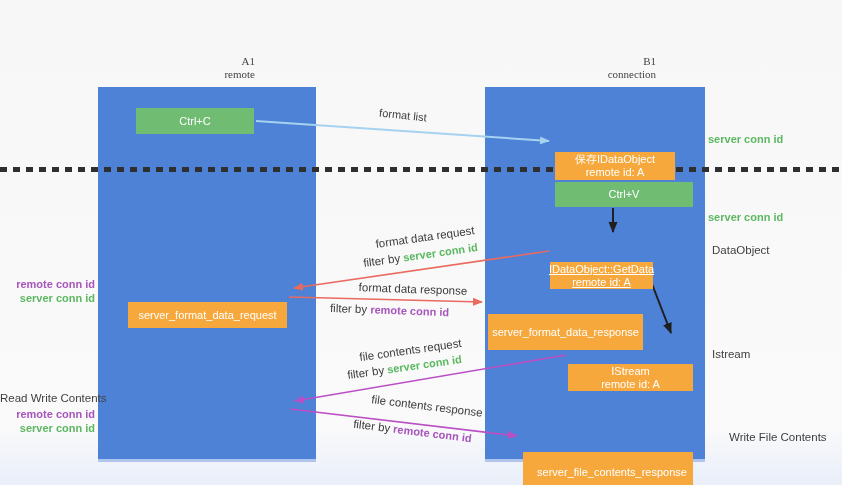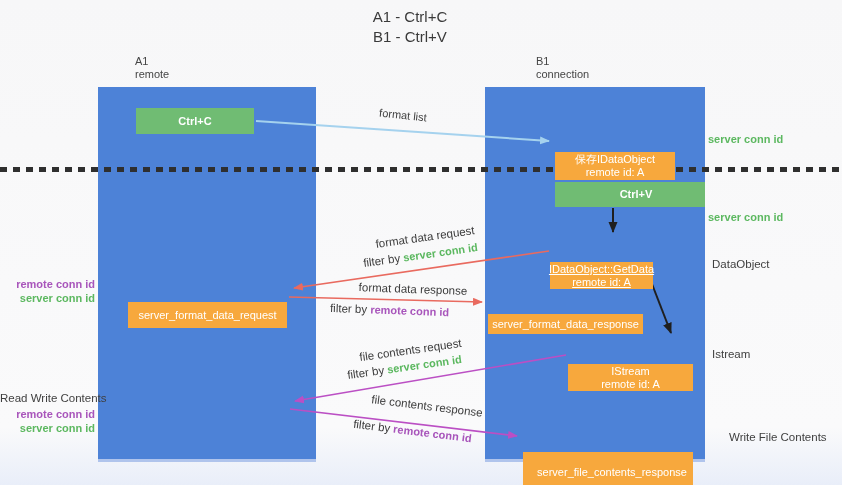--- a/index.html
+++ b/index.html
@@ -7,57 +7,53 @@
   .canvas{
     position:relative;width:842px;height:485px;overflow:hidden;
     background:linear-gradient(180deg,#f7f7f8 0%,#fafafb 88%,#e9eef9 100%);
   }
   .abs{position:absolute;}
   .title{
     left:320px;top:7px;width:180px;text-align:center;
     color:#3a3a3a;font-size:15px;line-height:20px;
   }
   .lifeline-header{
-    width:120px;top:55px;text-align:left;color:#454545;
-    font-size:11px;line-height:13px;
+    width:120px;top:55px;text-align:right;color:#454545;
+    font-size:11px;line-height:13px;font-family:Liberation Serif, serif;
   }
   .lifeline{
     top:87px;width:218px;height:372px;background:#4d82d7;
     border-bottom:3px solid #b0c4ec;
   }
   .dotted-divider{
     left:0;top:167px;width:842px;height:5px;
     background:repeating-linear-gradient(to right,#2f2f2f 0 7px,transparent 7px 13px);
   }
   .node{
     display:flex;flex-direction:column;align-items:center;justify-content:center;
     color:#fff;font-size:11px;line-height:13px;text-align:center;
   }
-  .node-green{background:#70bc73;font-weight:bold;}
+  .node-green{background:#70bc73;}
   .node-orange{background:#f7a83d;margin-top:24px;}
   .arrow-label{
     text-align:center;color:#3d3d3d;font-size:11.5px;white-space:nowrap;
   }
   .filter-key-green{color:#5cb860;font-weight:bold;font-size:11px;}
   .filter-key-purple{color:#a855bb;font-weight:bold;font-size:11px;}
   .side-label{white-space:nowrap;font-size:11.5px;color:#3f3f3f;}
   .side-label-green{color:#5cb860;font-weight:bold;font-size:11px;}
   .side-label-purple{color:#a855bb;font-weight:bold;font-size:11px;}
   .left-stack{width:95px;text-align:right;line-height:13.5px;white-space:nowrap;}
   svg.overlay{left:0;top:0;pointer-events:none;}
 </style>
 </head>
 <body>
 
 <div class="canvas">
 
-  <div class="abs title">
-    <div>A1 - Ctrl+C</div>
-    <div>B1 - Ctrl+V</div>
-  </div>
 
   <div class="abs lifeline-header" style="left:135px;">
     <div>A1</div>
     <div>remote</div>
   </div>
   <div class="abs lifeline-header" style="left:536px;">
     <div>B1</div>
     <div>connection</div>
   </div>
 
@@ -86,21 +82,21 @@
     <line x1="645" y1="266" x2="671" y2="333" stroke-width="2" marker-end="url(#head-black)" stroke="#1f1f1f"></line>
     <line x1="549" y1="251" x2="294" y2="288" stroke-width="1.6" marker-end="url(#head-red)" stroke="#e96a5f"></line>
     <line x1="289" y1="297" x2="482" y2="302" stroke-width="1.6" marker-end="url(#head-red)" stroke="#e96a5f"></line>
     <line x1="566" y1="355" x2="295" y2="401" stroke-width="1.6" marker-end="url(#head-magenta)" stroke="#bb4fc4"></line>
     <line x1="290" y1="409" x2="517" y2="436" stroke-width="1.6" marker-end="url(#head-magenta)" stroke="#bb4fc4"></line>
   </svg>
 
   <div class="abs node node-green" style="left:136px;top:108px;width:118px;height:26px;">
     <div>Ctrl+C</div>
   </div>
-  <div class="abs node node-green" style="left:555px;top:182px;width:138px;height:25px;padding-left:12px;">
+  <div class="abs node node-green" style="left:555px;top:182px;width:138px;height:25px;">
     <div>Ctrl+V</div>
   </div>
 
   <div class="abs node node-orange" style="left:555px;top:128px;width:120px;height:28px;">
     <div>保存IDataObject</div>
     <div>remote id: A</div>
   </div>
 
   <div class="abs node node-orange" style="left:550px;top:238px;width:103px;height:27px;text-decoration:underline;">
     <div>IDataObject::GetData</div>
@@ -108,21 +104,21 @@
   </div>
 
   <div class="abs node node-orange" style="left:568px;top:340px;width:125px;height:27px;">
     <div>IStream</div>
     <div>remote id: A</div>
   </div>
 
   <div class="abs node node-orange" style="left:128px;top:278px;width:159px;height:26px;">
     <div>server_format_data_request</div>
   </div>
-  <div class="abs node node-orange" style="left:488px;top:290px;width:155px;height:20px;">
+  <div class="abs node node-orange" style="left:488px;top:290px;width:155px;height:36px;">
     <div>server_format_data_response</div>
   </div>
   <div class="abs node node-orange" style="left:523px;top:428px;width:162px;height:40px;padding-left:8px;">
     <div>server_file_contents_response</div>
   </div>
 
   <div class="abs arrow-label" style="left:368px;top:109px;width:70px;transform:rotate(6deg);font-size:11px;">format list</div>
 
   <div class="abs arrow-label" style="left:355px;top:231px;width:140px;transform:rotate(-8deg);">format data request</div>
   <div class="abs arrow-label" style="left:348px;top:249px;width:145px;transform:rotate(-8deg);">
@@ -139,21 +135,21 @@
     <span>filter by </span><span class="filter-key-green">server conn id</span>
   </div>
 
   <div class="abs arrow-label" style="left:362px;top:400px;width:130px;transform:rotate(7deg);">file contents response</div>
   <div class="abs arrow-label" style="left:350px;top:425px;width:125px;transform:rotate(7deg);">
     <span>filter by </span><span class="filter-key-purple">remote conn id</span>
   </div>
 
   <div class="abs side-label side-label-green" style="left:708px;top:133px;">server conn id</div>
   <div class="abs side-label side-label-green" style="left:708px;top:211px;">server conn id</div>
-  <div class="abs side-label" style="left:712px;top:244px;margin-top:14px;">DataObject</div>
+  <div class="abs side-label" style="left:712px;top:244px;">DataObject</div>
   <div class="abs side-label" style="left:712px;top:348px;">Istream</div>
   <div class="abs side-label" style="left:713px;top:431px;margin-left:16px;">Write File Contents</div>
 
   <div class="abs left-stack" style="left:0;top:278px;">
     <div class="side-label-purple">remote conn id</div>
     <div class="side-label-green">server conn id</div>
   </div>
   <div class="abs left-stack side-label" style="left:0;top:392px;width:88px;">Read Write Contents</div>
   <div class="abs left-stack" style="left:0;top:408px;">
     <div class="side-label-purple">remote conn id</div>

